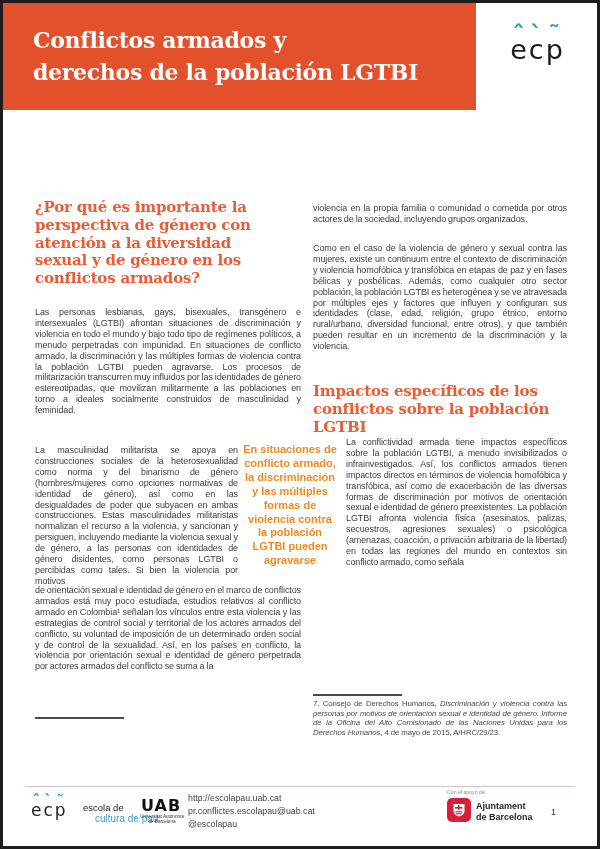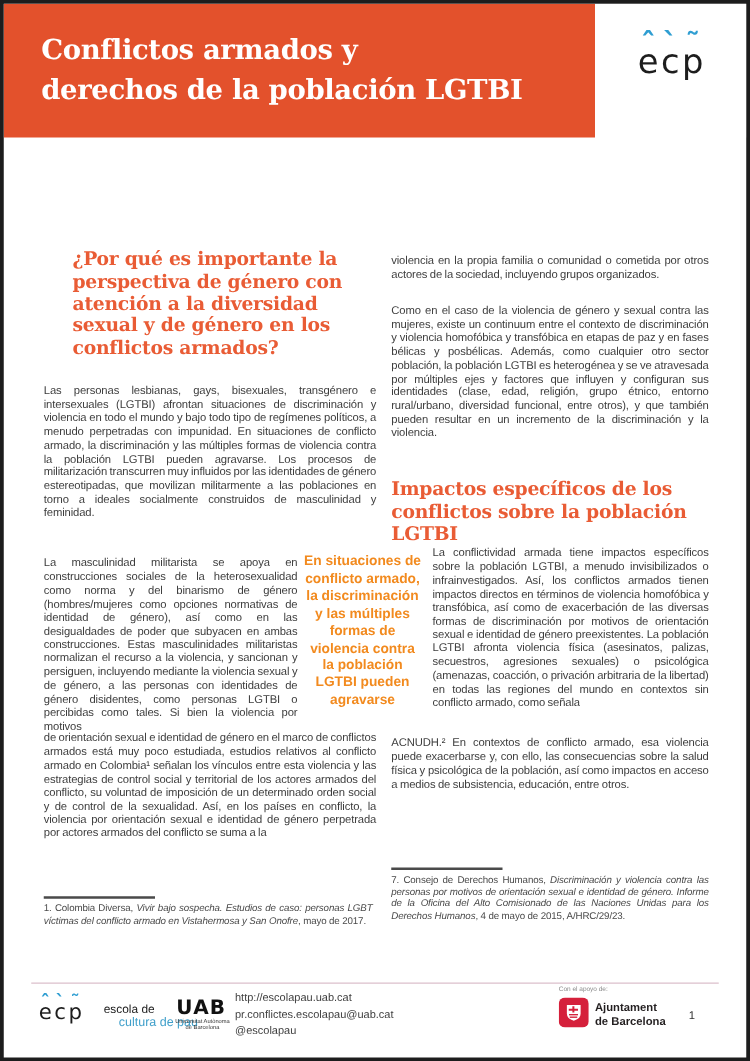--- a/index.html
+++ b/index.html
@@ -72,42 +72,40 @@
     </div>
     <div class="header-logo">
       <span class="ecp ecp-big">
         <span class="ltr"><span>e</span><span class="acc">ˆ</span></span>
         <span class="ltr"><span>c</span><span class="acc">ˋ</span></span>
         <span class="ltr"><span>p</span><span class="acc">˜</span></span>
       </span>
     </div>
   </div>
 
-  <div class="h-orange" style="left:32px; top:196px; width:245px;margin-left:23px;">¿Por qué es importante la perspectiva de género con atención a la diversidad sexual y de género en los conflictos armados?</div>
+  <div class="h-orange" style="left:32px; top:196px; width:245px;">¿Por qué es importante la perspectiva de género con atención a la diversidad sexual y de género en los conflictos armados?</div>
   <div class="para" style="left:32px; top:304px; width:266px;">Las personas lesbianas, gays, bisexuales, transgénero e intersexuales (LGTBI) afrontan situaciones de discriminación y violencia en todo el mundo y bajo todo tipo de regímenes políticos, a menudo perpetradas con impunidad. En situaciones de conflicto armado, la discriminación y las múltiples formas de violencia contra la población LGTBI pueden agravarse. Los procesos de militarización transcurren muy influidos por las identidades de género estereotipadas, que movilizan militarmente a las poblaciones en torno a ideales socialmente construidos de masculinidad y feminidad.</div>
   <div class="para" style="left:32px; top:442px; width:203px;">La masculinidad militarista se apoya en construcciones sociales de la heterosexualidad como norma y del binarismo de género (hombres/mujeres como opciones normativas de identidad de género), así como en las desigualdades de poder que subyacen en ambas construcciones. Estas masculinidades militaristas normalizan el recurso a la violencia, y sancionan y persiguen, incluyendo mediante la violencia sexual y de género, a las personas con identidades de género disidentes, como personas LGTBI o percibidas como tales. Si bien la violencia por motivos</div>
   <div class="para" style="left:32px; top:582px; width:266px;">de orientación sexual e identidad de género en el marco de conflictos armados está muy poco estudiada, estudios relativos al conflicto armado en Colombia¹ señalan los vínculos entre esta violencia y las estrategias de control social y territorial de los actores armados del conflicto, su voluntad de imposición de un determinado orden social y de control de la sexualidad. Así, en los países en conflicto, la violencia por orientación sexual e identidad de género perpetrada por actores armados del conflicto se suma a la</div>
   <div class="fn-rule" style="left:32px; top:714px;"></div>
-  <p class="footnote" style="left:32px; top:719px; width:263px;"><span>1. Colombia Diversa, </span><span class="it">Vivir bajo sospecha. Estudios de caso: personas LGBT víctimas del conflicto armado en Vistahermosa y San Onofre</span><span>, mayo de 2017.</span></p>
 
   <div class="pull-quote">En situaciones de
 conflicto armado,
 la discriminación
 y las múltiples
 formas de
 violencia contra
 la población
 LGTBI pueden
 agravarse</div>
 
   <div class="para" style="left:310px; top:200px; width:254px;">violencia en la propia familia o comunidad o cometida por otros actores de la sociedad, incluyendo grupos organizados.</div>
   <div class="para" style="left:310px; top:240px; width:254px;">Como en el caso de la violencia de género y sexual contra las mujeres, existe un continuum entre el contexto de discriminación y violencia homofóbica y transfóbica en etapas de paz y en fases bélicas y posbélicas. Además, como cualquier otro sector población, la población LGTBI es heterogénea y se ve atravesada por múltiples ejes y factores que influyen y configuran sus identidades (clase, edad, religión, grupo étnico, entorno rural/urbano, diversidad funcional, entre otros), y que también pueden resultar en un incremento de la discriminación y la violencia.</div>
   <div class="h-orange" style="left:310px; top:380px; width:258px;">Impactos específicos de los conflictos sobre la población LGTBI</div>
   <div class="para" style="left:343px; top:434px; width:221px;">La conflictividad armada tiene impactos específicos sobre la población LGTBI, a menudo invisibilizados o infrainvestigados. Así, los conflictos armados tienen impactos directos en términos de violencia homofóbica y transfóbica, así como de exacerbación de las diversas formas de discriminación por motivos de orientación sexual e identidad de género preexistentes. La población LGTBI afronta violencia física (asesinatos, palizas, secuestros, agresiones sexuales) o psicológica (amenazas, coacción, o privación arbitraria de la libertad) en todas las regiones del mundo en contextos sin conflicto armado, como señala</div>
-  <div class="para" style="left:310px; top:586px; width:254px;">ACNUDH.²  En contextos de conflicto armado, esa violencia puede exacerbarse y, con ello, las consecuencias sobre la salud física y psicológica de la población, así como impactos en acceso a medios de subsistencia, educación, entre otros.</div>
   <div class="fn-rule" style="left:310px; top:691px;"></div>
   <p class="footnote" style="left:310px; top:696px; width:254px;"><span>7. Consejo de Derechos Humanos, </span><span class="it">Discriminación y violencia contra las personas por motivos de orientación sexual e identidad de género. Informe de la Oficina del Alto Comisionado de las Naciones Unidas para los Derechos Humanos</span><span>, 4 de mayo de 2015, A/HRC/29/23.</span></p>
 
   <div class="footer-sep"></div>
 
   <span class="ecp ecp-small f-abs" style="left:27px; top:797px;">
     <span class="ltr"><span>e</span><span class="acc">ˆ</span></span>
     <span class="ltr"><span>c</span><span class="acc">ˋ</span></span>
     <span class="ltr"><span>p</span><span class="acc">˜</span></span>
   </span>

